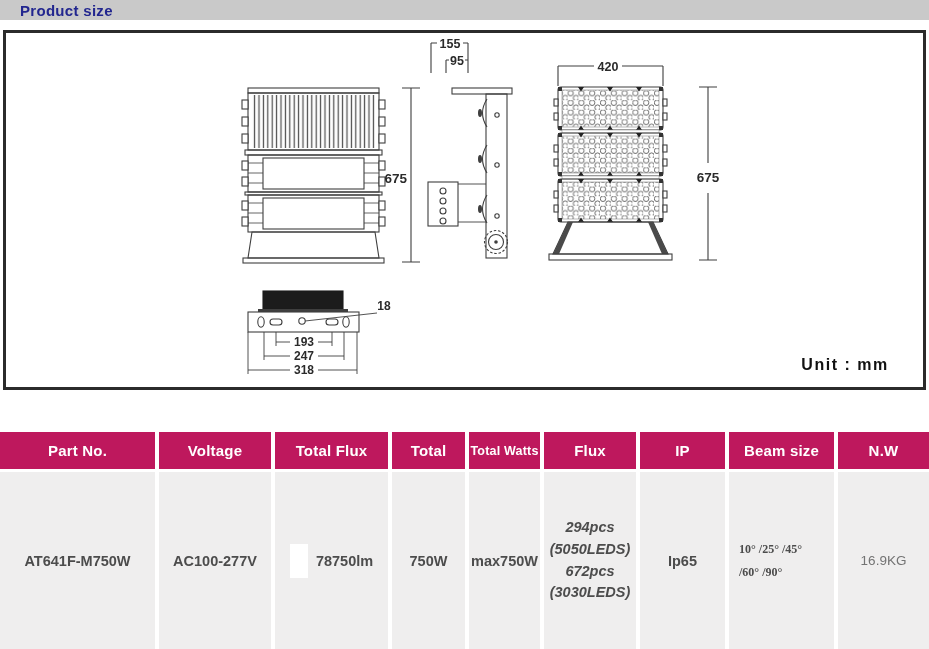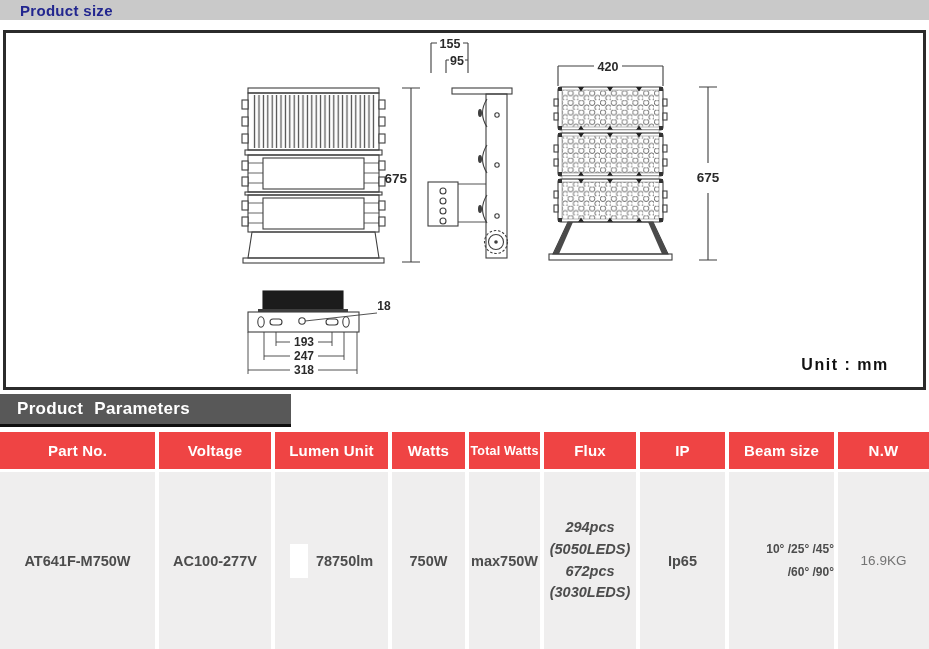--- a/index.html
+++ b/index.html
@@ -31,33 +31,33 @@
   .params-bar span {
     color:#fff; font-weight:bold; font-size:17px; padding-left:17px;
     word-spacing:6px; letter-spacing:0.3px;
   }
   
   table.spec {
     position:absolute; top:432px; left:0; width:929px;
     border-collapse:collapse; table-layout:fixed;
   }
   table.spec th {
-    background:#ef4444; color:#fff; font-weight:bold; font-size:15px;
+    background:#be185d; color:#fff; font-weight:bold; font-size:15px;
     height:37px; padding:0; text-align:center; letter-spacing:0.2px;
     border-right:4px solid #fff; border-bottom:3px solid #fff;
   }
   table.spec th.small { font-size:12.5px;margin-left:28px; }
   table.spec th:last-child, table.spec td:last-child { border-right:none; }
   table.spec td {
     background:#efeeee; height:177px; padding:0;
     border-right:4px solid #fff; vertical-align:middle; text-align:center;
     font-weight:bold; font-size:14.5px; color:#4c4c4c; white-space:pre-line;
   }
   table.spec td.leds { line-height:1.5;font-style:italic; }
-  table.spec td.beam { text-align:right; padding-left:10px; font-size:12px; line-height:1.9; }
+  table.spec td.beam { text-align:left; padding-left:10px; font-size:12px; line-height:1.9;font-family:Liberation Serif, serif; }
   table.spec td.nw { font-weight:normal; font-size:13.5px; color:#737373; }
   .swatch {
     display:inline-block; width:18px; height:34px; background:#ffffff;
     vertical-align:middle; margin-right:8px;
   }
   .lumen-text { vertical-align:middle; }
   text.dim { font-family:"Liberation Sans", sans-serif; font-weight:bold; fill:#2b2b2b; }
 </style>
 </head>
 <body>
@@ -204,42 +204,39 @@
         <path d="M258,299 V327 M338,299 V327 M258,323 H284 M312,323 H338" stroke-width="0.9"></path>
         <text class="dim" x="298" y="327" text-anchor="middle" font-size="12" stroke="none">247</text>
         <path d="M242,299 V341 M351,299 V341 M242,337 H284 M312,337 H351" stroke-width="0.9"></path>
         <text class="dim" x="298" y="341" text-anchor="middle" font-size="12" stroke="none">318</text>
       </g>
 
       <text x="839" y="337" text-anchor="middle" font-size="16" font-weight="bold" fill="#111" letter-spacing="1.5">Unit : mm</text>
     </svg>
   </div>
 
-  <div class="params-bar">
-    <span>Product Parameters</span>
-  </div>
 
   <table class="spec">
     <colgroup>
       <col style="width:157px">
         <col style="width:116px">
         <col style="width:117px">
       <col style="width:77px">
         <col style="width:75px">
         <col style="width:96px">
       <col style="width:89px">
         <col style="width:109px">
         <col style="width:93px">
     </colgroup>
     <thead>
       <tr>
         <th>Part No.</th>
         <th>Voltage</th>
-        <th>Lumen Unit</th>
-        <th>Watts</th>
+        <th>Total Flux</th>
+        <th>Total</th>
         <th class="small">Total Watts</th>
         <th>Flux</th>
         <th>IP</th>
         <th>Beam size</th>
         <th>N.W</th>
       </tr>
     </thead>
     <tbody>
       <tr>
         <td>AT641F-M750W</td>

